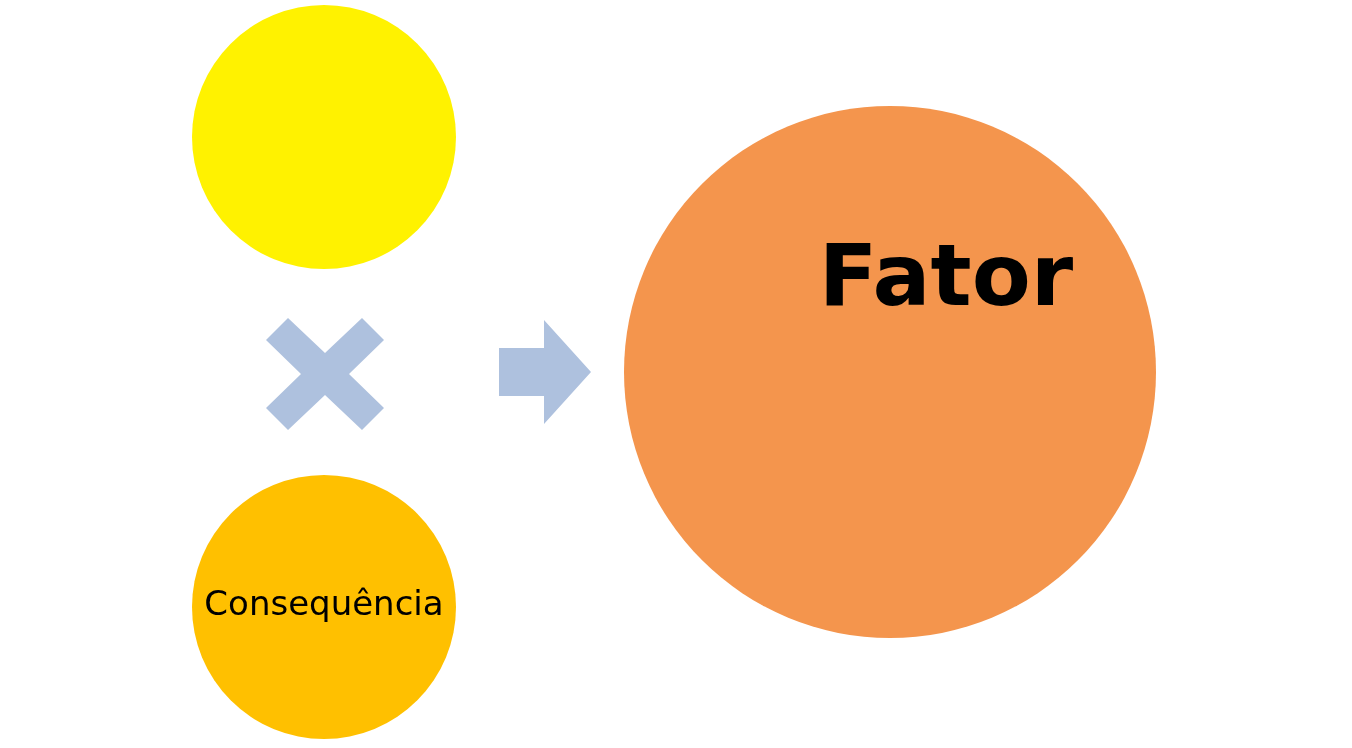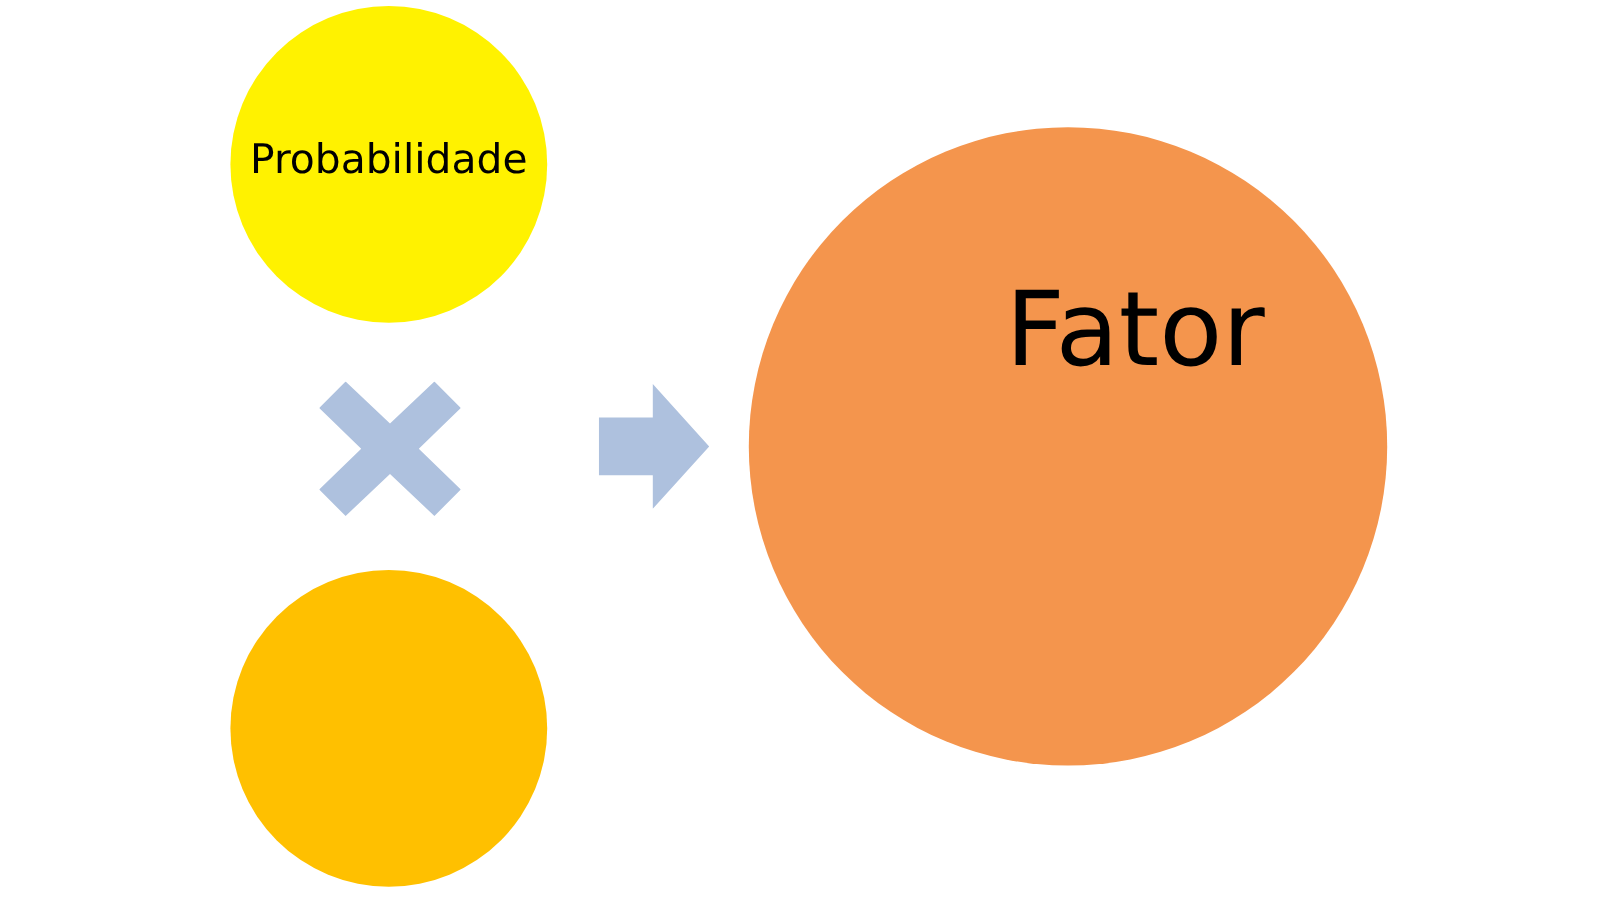--- a/index.html
+++ b/index.html
@@ -72,20 +72,21 @@
     height: 532px;
     background: #F4954D;
   }
   #label-risk {
     top: 223px;
     font-size: 86px;
     line-height: 1.22;
     letter-spacing: 0px;
     padding-left: 112px;
     box-sizing: border-box;
+    font-weight: bold;
   }
   #label-risk .risk-line {
     display: block;
   }
 
   
   #multiply-icon {
     position: absolute;
     left: 266px;
     top: 318px;
@@ -101,30 +102,30 @@
     height: 104px;
   }
 </style>
 </head>
 <body>
 
 <div id="canvas">
 
   <div id="circle-probability" class="node-circle">
   </div>
-  <div id="label-probability" class="node-label" style="left:192px; width:264px;">Probabilidade</div>
 
   <div id="multiply-icon">
     <svg viewBox="0 0 118 112" width="118" height="112" aria-hidden="true">
       <polygon points="22,0 59,35 96,0 118,22 83,56 118,90 96,112 59,77 22,112 0,90 35,56 0,22" fill="#AEC1DE"></polygon>
     </svg>
   </div>
 
   <div id="circle-consequence" class="node-circle">
   </div>
+  <div id="label-consequence" class="node-label" style="left:192px; width:264px;">Consequência</div>
 
   <div id="arrow-icon">
     <svg viewBox="0 0 92 104" width="92" height="104" aria-hidden="true">
       <polygon points="0,28 45,28 45,0 92,52 45,104 45,76 0,76" fill="#AEC1DE"></polygon>
     </svg>
   </div>
 
   <div id="circle-risk" class="node-circle">
   </div>
   <div id="label-risk" class="node-label" style="left:624px; width:532px;">

